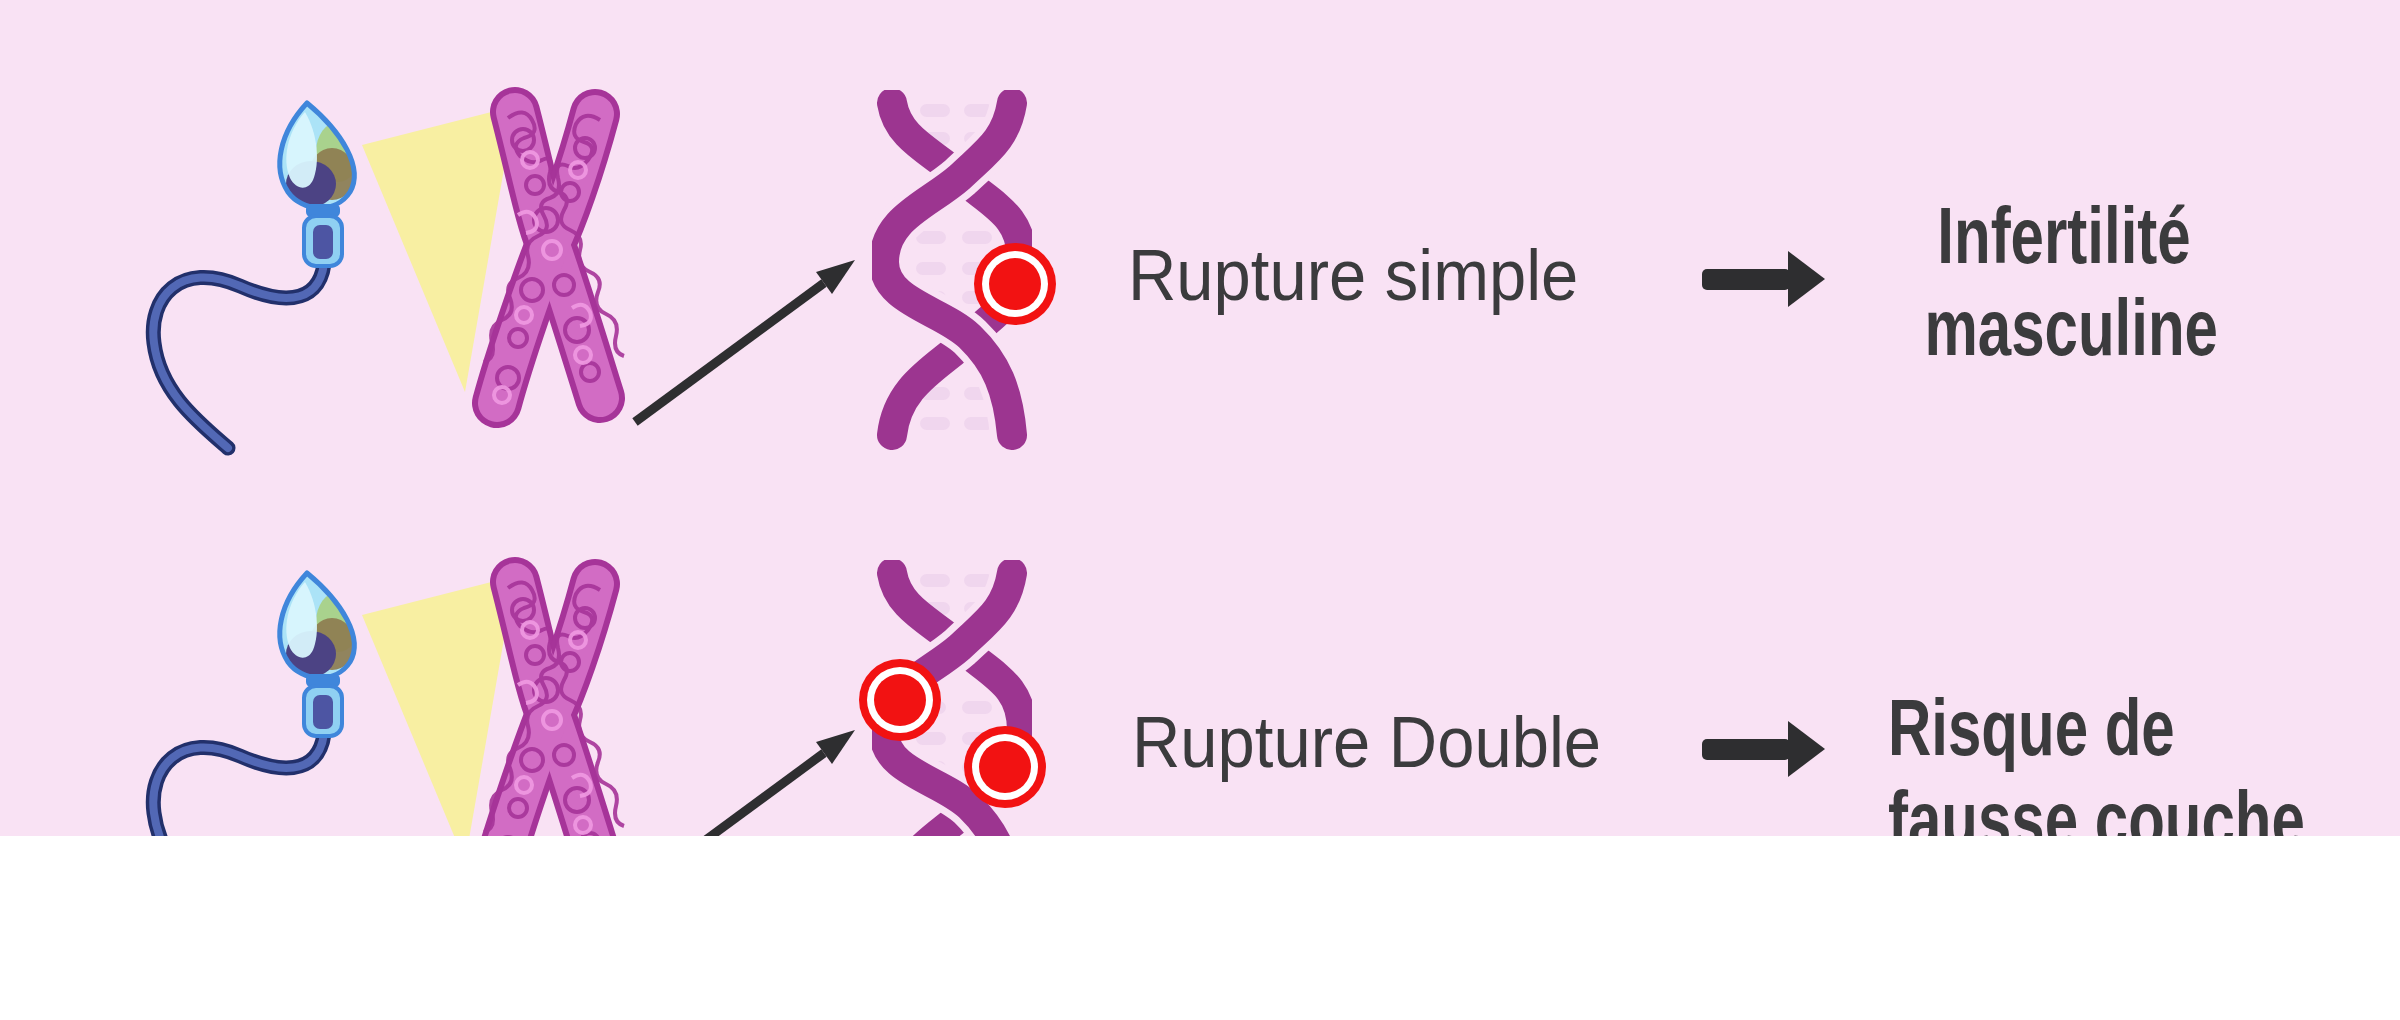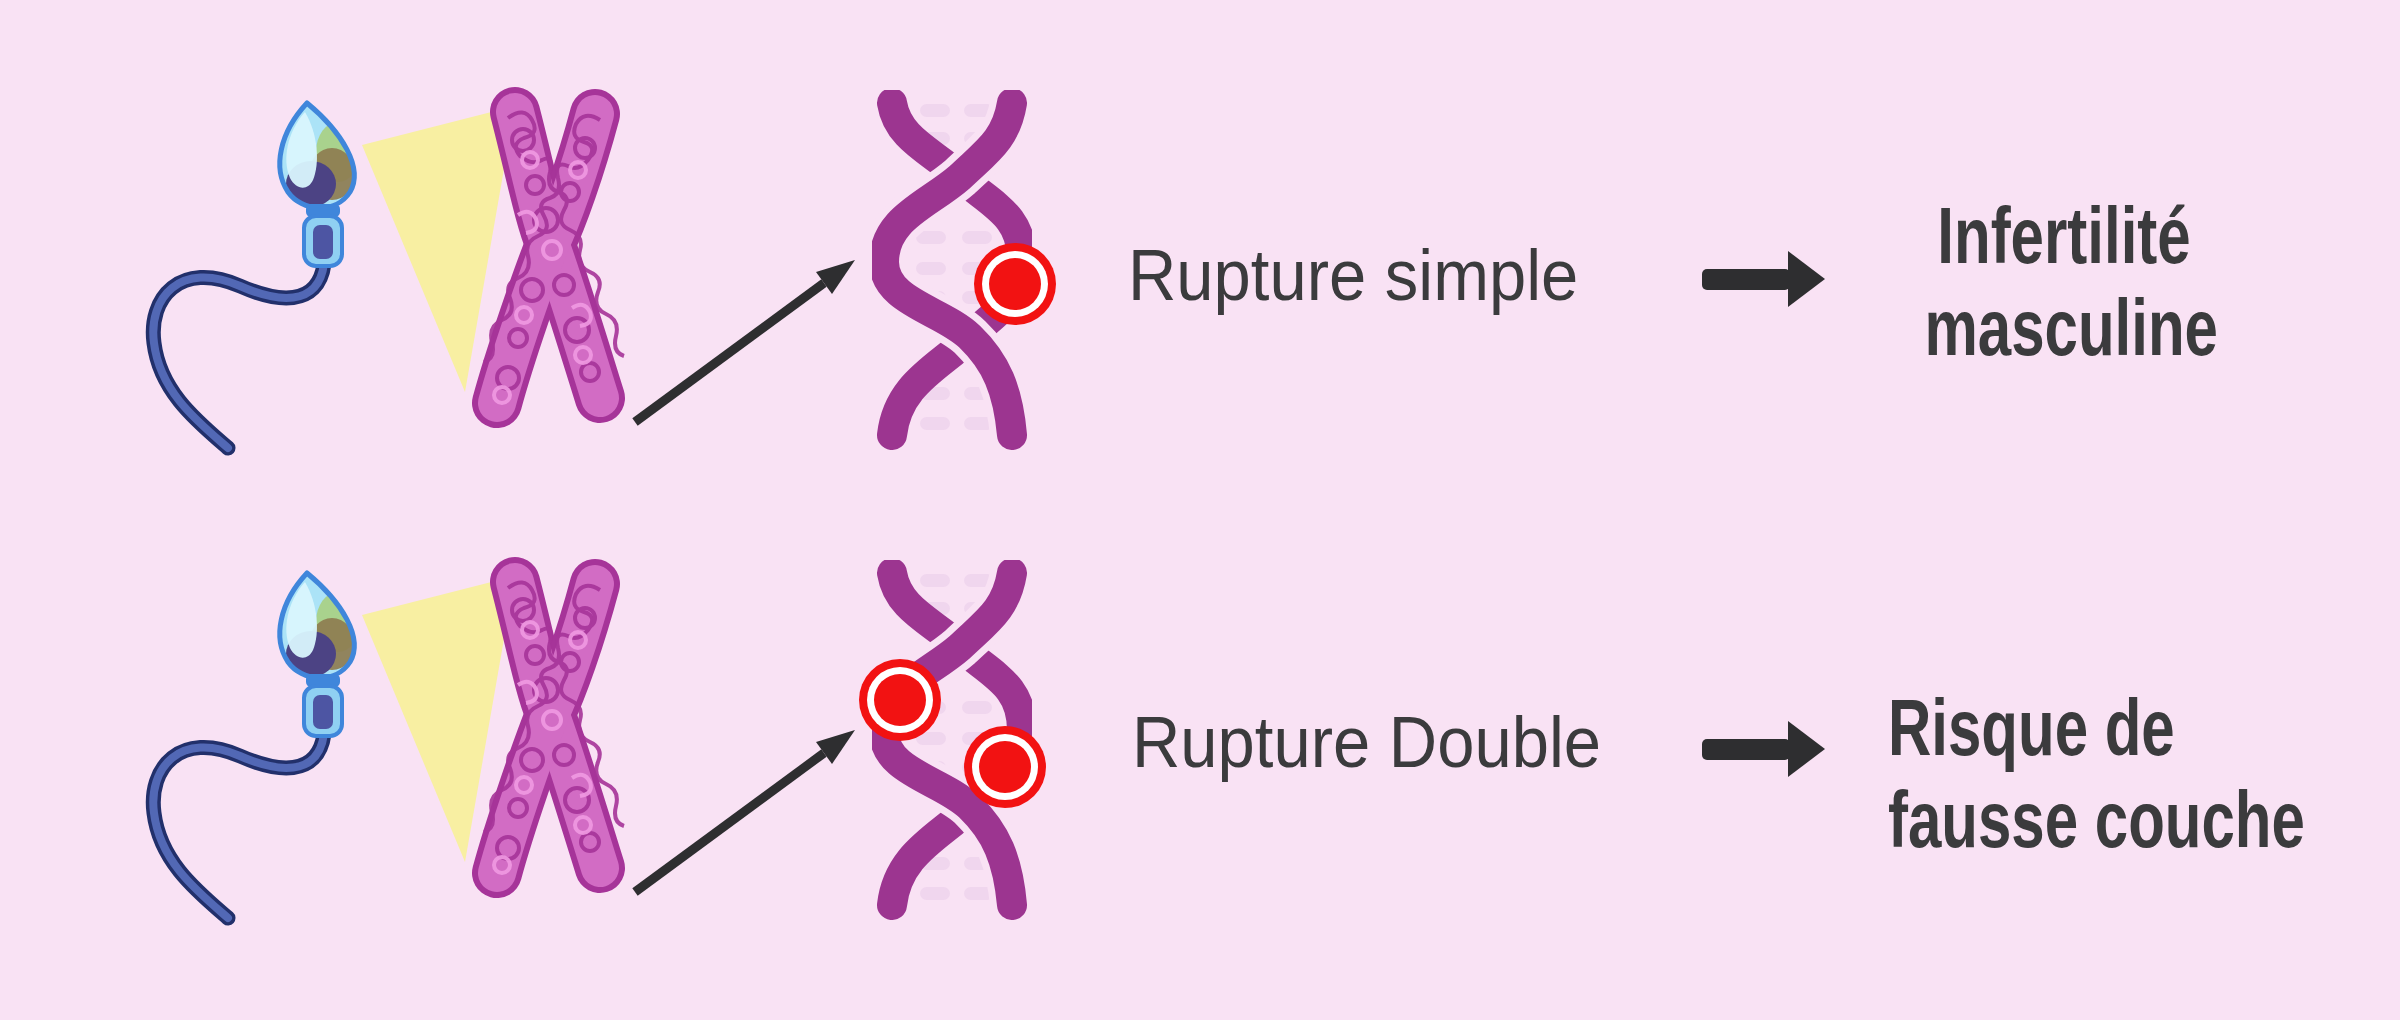--- a/index.html
+++ b/index.html
@@ -1,19 +1,19 @@
 <!DOCTYPE html>
 <html style="--bg: #f9e2f4; --text: #3b3b3d; --arrow: #2e2e30; --red: #f21212; --dna-strand: #9c3590; --dna-rung: #f0d6ee; --chromosome: #d26cc4; --chromosome-dark: #a63499; --chromosome-light: #f09ae2; --beam: #f8efa2; --sperm-fill: #abe3f7; --sperm-highlight: #d9f5fd; --sperm-outline: #3f86db; --sperm-acrosome: #4c4384; --sperm-olive: #8e7c50; --sperm-green: #a8cf7a; --midpiece: #8fd0f2; --midpiece-inner: #4d55a3; --tail: #5268b5; --tail-dark: #22306b;"><head>
 <meta charset="utf-8">
 <style>
   html,body{margin:0;padding:0;}
   body{font-family:"Liberation Sans","DejaVu Sans",sans-serif;}
   .canvas{
     position:relative;
-    width:2400px;height:1020px;
+    width:2400px;height:836px;
     background:var(--bg,#f9e2f4);
     overflow:hidden;
   }
   .abs{position:absolute;}
   .row-label{
     position:absolute;
     font-size:72px;
     line-height:86px;
     color:var(--text,#3b3b3d);
     white-space:nowrap;

